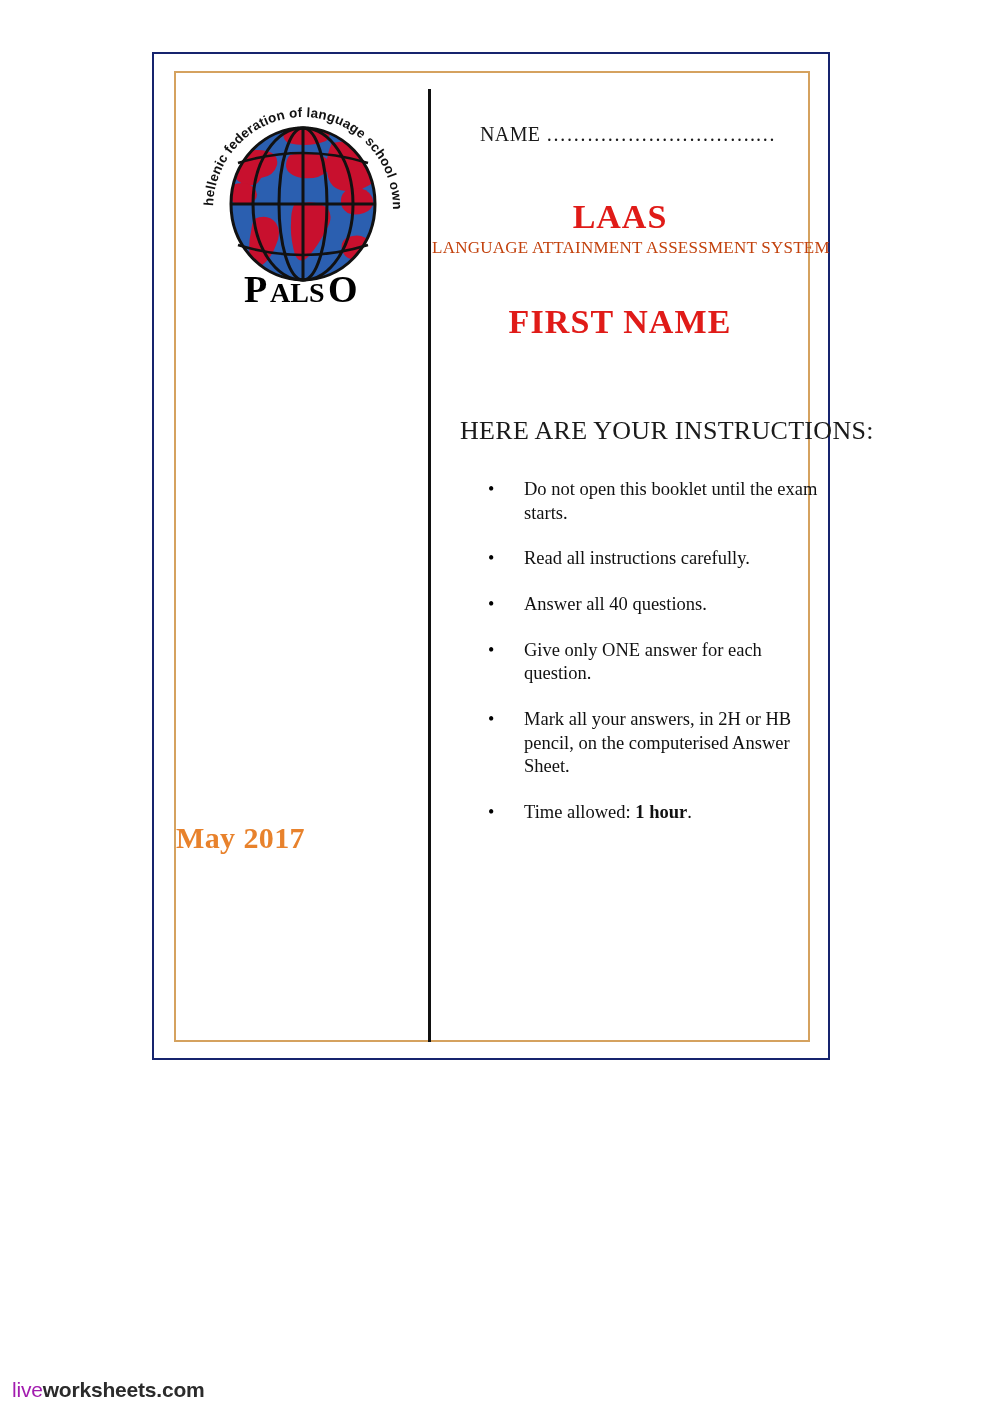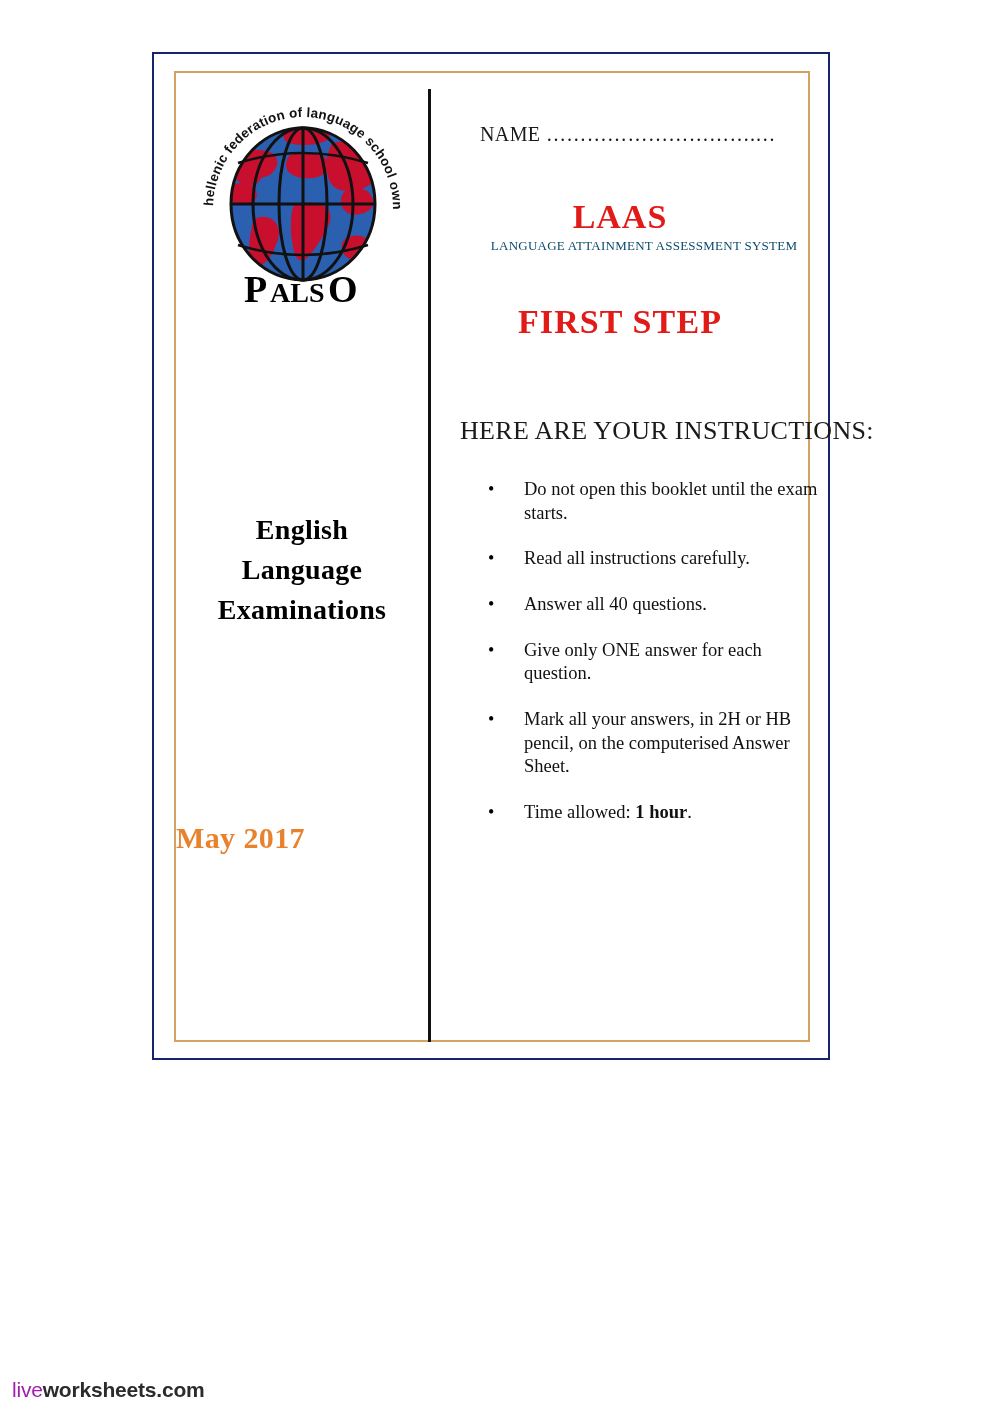--- a/index.html
+++ b/index.html
@@ -132,25 +132,24 @@
   }
   #brand-acronym {
     font-size: 34px;
     font-weight: bold;
     color: #e01b18;
     letter-spacing: 1px;
     line-height: 1.0;
   }
   #brand-expansion {
     margin-top: 4px;
-    font-size: 13px;
-    color: #0c4a6e;
+    font-size: 17px;
+    color: #c2410c;
     letter-spacing: 0.25px;
     white-space: nowrap;
-    padding-left: 48px;
   }
 
   #level-title {
     position: absolute;
     left: 0;
     top: 230px;
     width: 100%;
     text-align: center;
     font-size: 34px;
     font-weight: bold;
@@ -265,43 +264,38 @@
             </g>
 
             <g font-family="'Liberation Serif','DejaVu Serif',serif" fill="#000000">
               <text x="46" y="205" font-size="38" font-weight="bold">P</text>
               <text x="72" y="205" font-size="28" font-weight="bold">ALS</text>
               <text x="130" y="205" font-size="38" font-weight="bold">O</text>
             </g>
           </svg>
         </div>
 
-        <div id="exam-title">
-          <div>English</div>
-          <div>Language</div>
-          <div>Examinations</div>
-        </div>
 
         <div id="exam-date">May 2017</div>
       </div>
 
       <div id="column-divider"></div>
 
       <div id="right-column">
 
         <div id="name-line">
           <span>NAME</span><span>&nbsp;</span><span>………………………….…</span>
         </div>
 
         <div id="brand-block">
           <div id="brand-acronym">LAAS</div>
           <div id="brand-expansion">LANGUAGE ATTAINMENT ASSESSMENT SYSTEM</div>
         </div>
 
-        <div id="level-title">FIRST STEP</div>
+        <div id="level-title">FIRST NAME</div>
 
         <div id="instructions-heading">HERE ARE YOUR INSTRUCTIONS:</div>
 
         <ul id="instructions-list">
           <li>
             <span class="bullet-dot">•</span>
             <span>Do not open this booklet until the exam starts.</span>
           </li>
           <li>
             <span class="bullet-dot">•</span>

